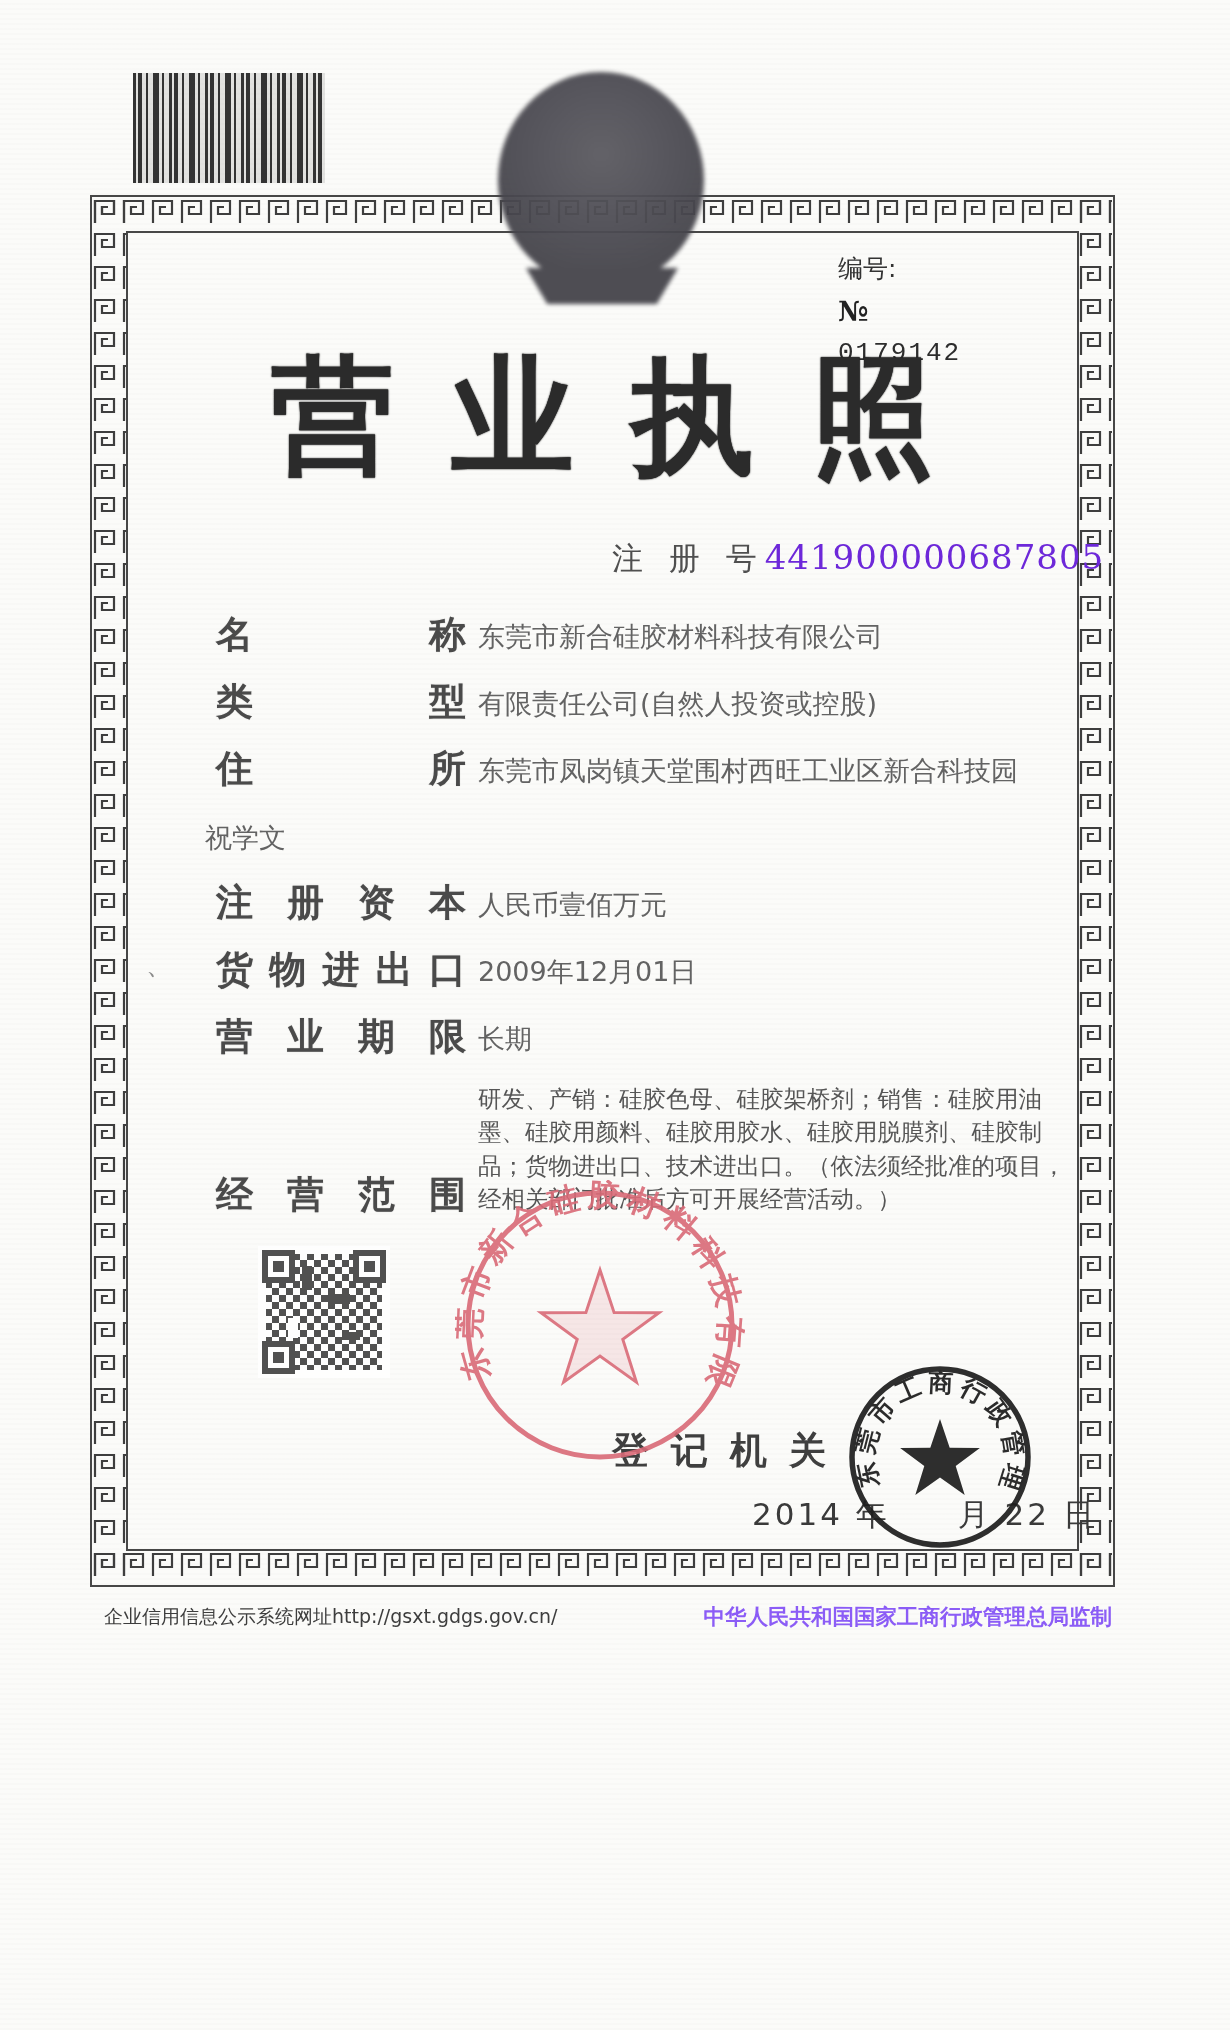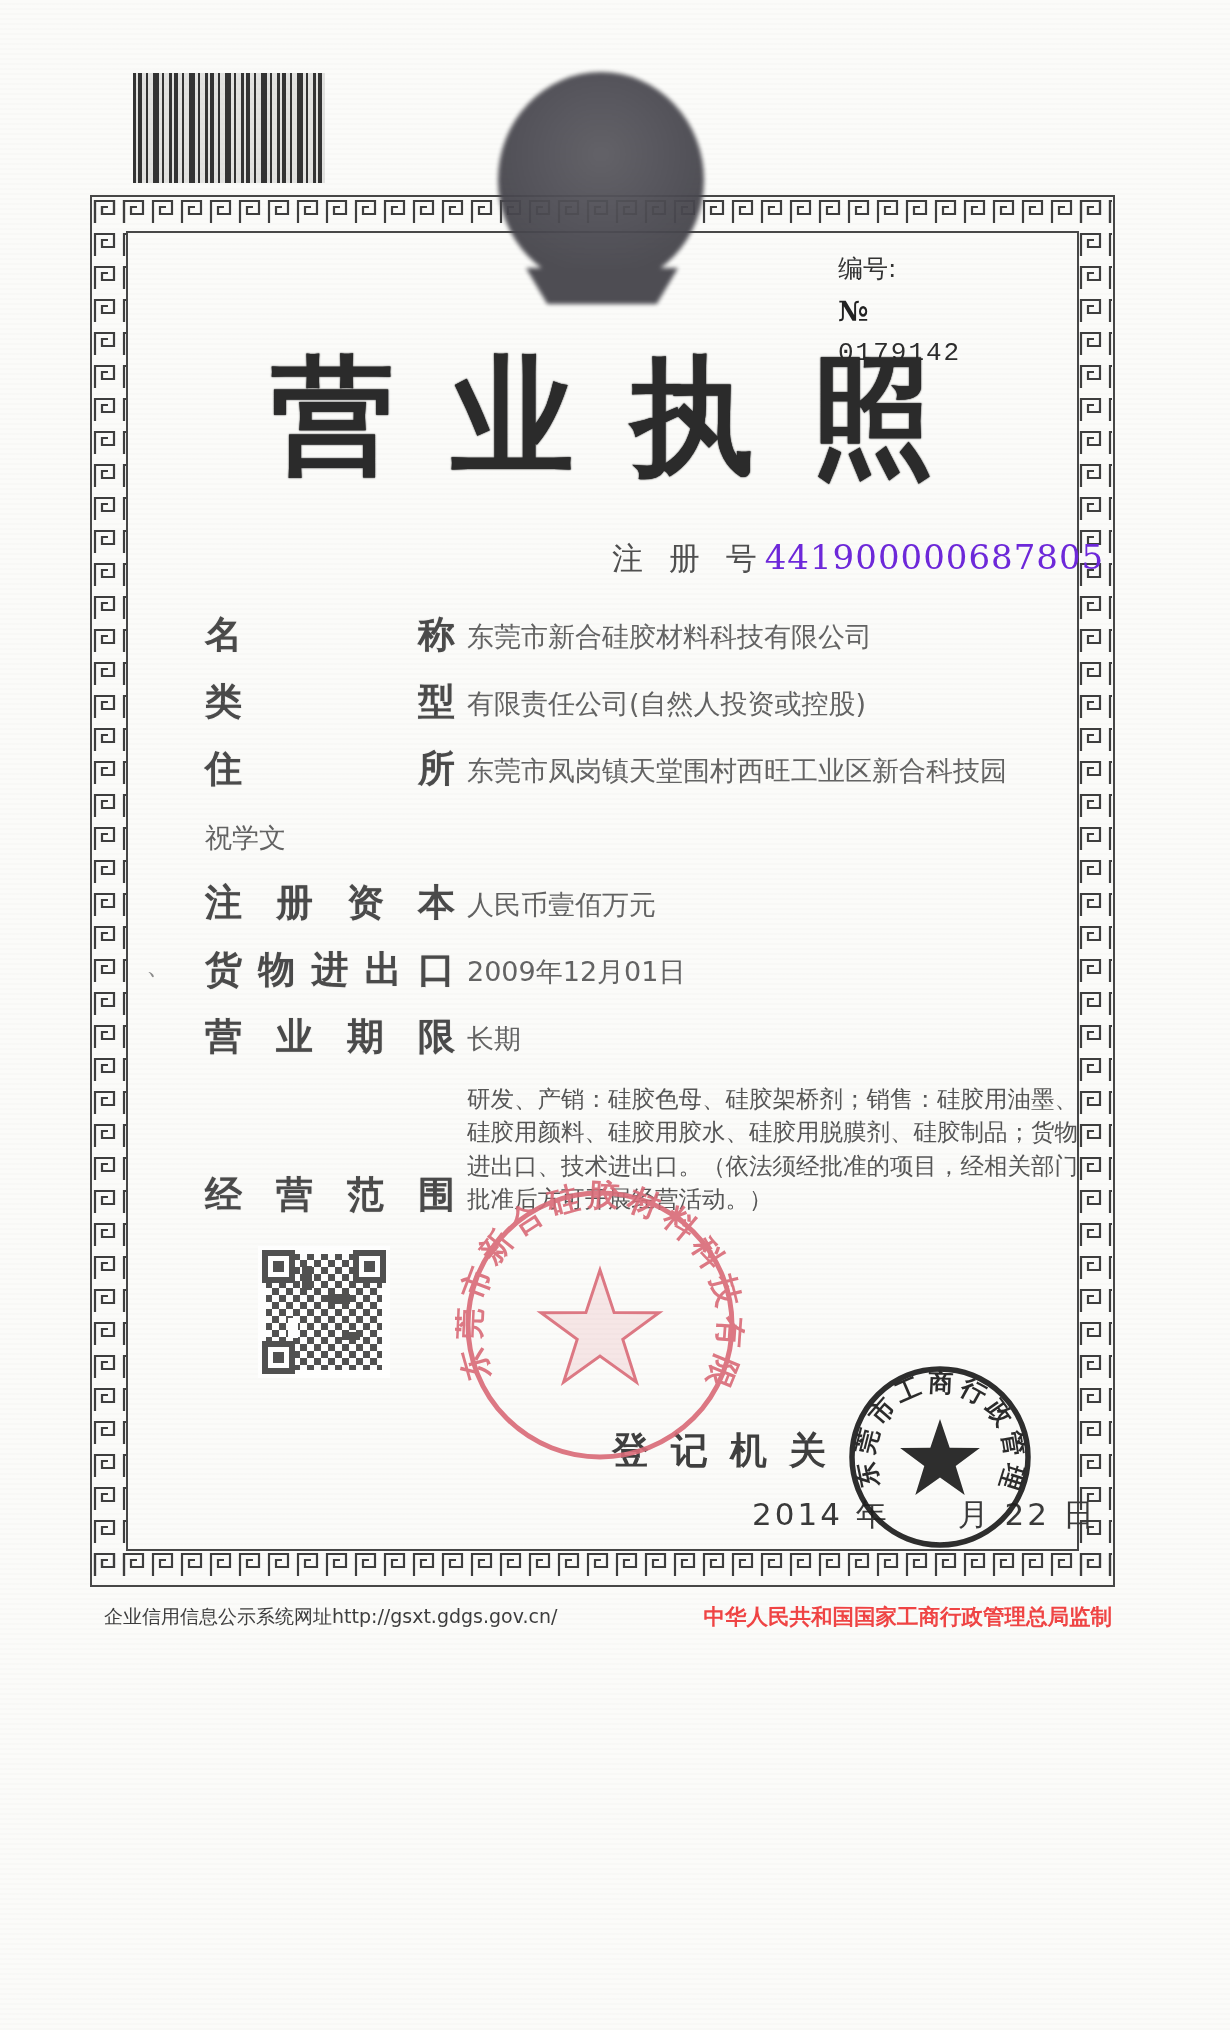--- a/index.html
+++ b/index.html
@@ -46,36 +46,37 @@
   .regline .no{font-family:"DejaVu Serif","Liberation Serif",serif; font-size:34px; color:#6d28d9; letter-spacing:1px;}
   
   .fields{position:absolute; left:205px; top:612px; width:880px; z-index:4;}
   .frow{display:flex; align-items:center; height:46px; margin-bottom:21px;}
   .frow.tall{align-items:flex-end; height:auto;}
   .flabel{
     display:block; width:250px; flex:0 0 250px; margin-right:12px;
     font-size:37px; font-weight:600; color:#4a4a4a; line-height:1.15;
     text-align:justify; text-align-last:justify;
     text-shadow:0 0 1px rgba(60,60,60,.4);
+    margin-left:11px;
   }
   .fvalue{font-size:27px; color:#636363; line-height:1.3; padding-top:4px;}
   .frow.tall .fvalue{width:625px; font-size:23.5px; line-height:1.42; color:#565656; padding-top:2px; font-weight:500;}
   .stray-mark{position:absolute; left:146px; top:948px; font-size:26px; color:#8a8a8a; z-index:4;}
   
   .qr{position:absolute; left:258px; top:1246px; z-index:4; opacity:.88;}
   
   .company-seal{position:absolute; left:455px; top:1180px; z-index:5; opacity:.9;}
   .registrar-stamp{position:absolute; left:845px; top:1362px; z-index:6; opacity:.92;}
   .registrar-label{position:absolute; left:612px; top:1426px; font-size:37px; font-weight:600;
     letter-spacing:22px; color:#3f3f3f; z-index:4;}
   .issue-date{position:absolute; left:752px; top:1494px; font-size:31px; color:#3a3a3a;
     font-weight:500; letter-spacing:3px; white-space:pre; z-index:4;}
   
   .footer-left{position:absolute; left:104px; top:1604px; font-size:19px; color:#3d3d3d; z-index:4;}
-  .footer-right{position:absolute; right:118px; top:1602px; font-size:21.5px; font-weight:600; color:#ef4444; z-index:4;}
+  .footer-right{position:absolute; right:118px; top:1602px; font-size:21.5px; font-weight:600; color:#8b5cf6; z-index:4;}
 </style>
 </head>
 <body>
 
 <div class="page">
 
   <div class="barcode"></div>
 
   <svg class="frame" width="1025" height="1392">
     <defs>

